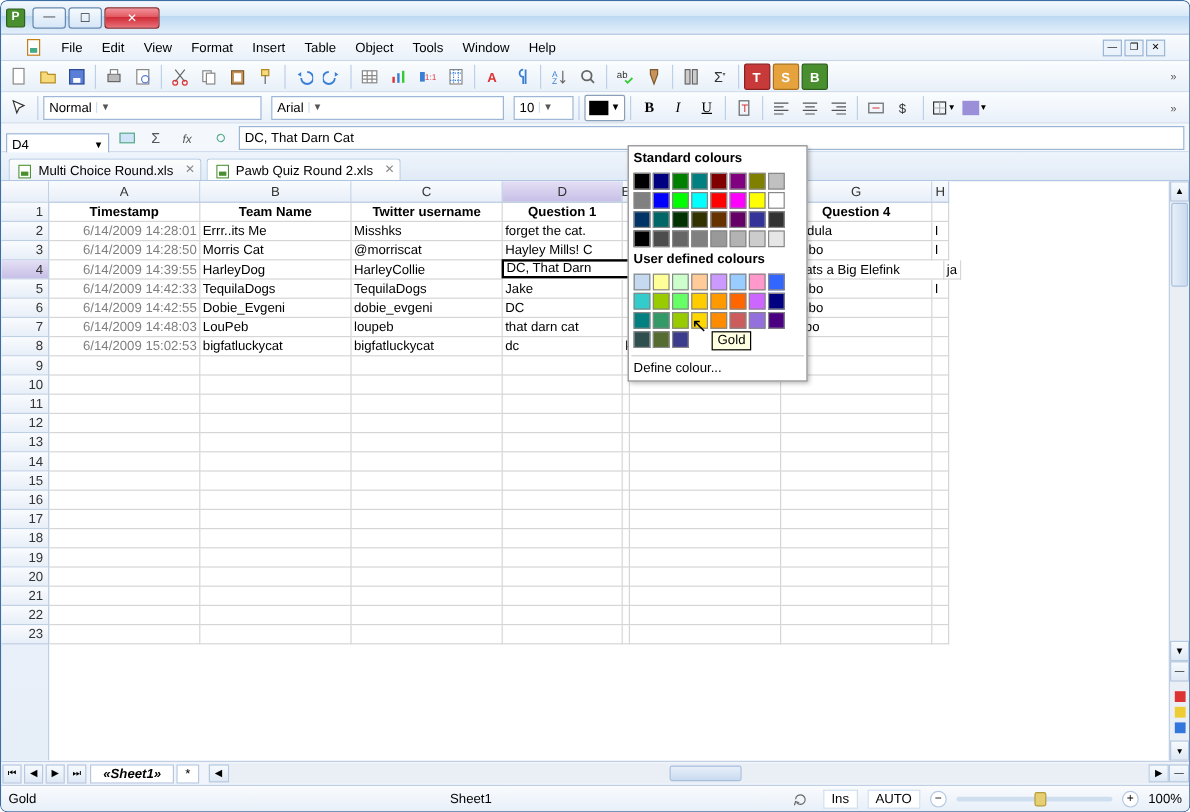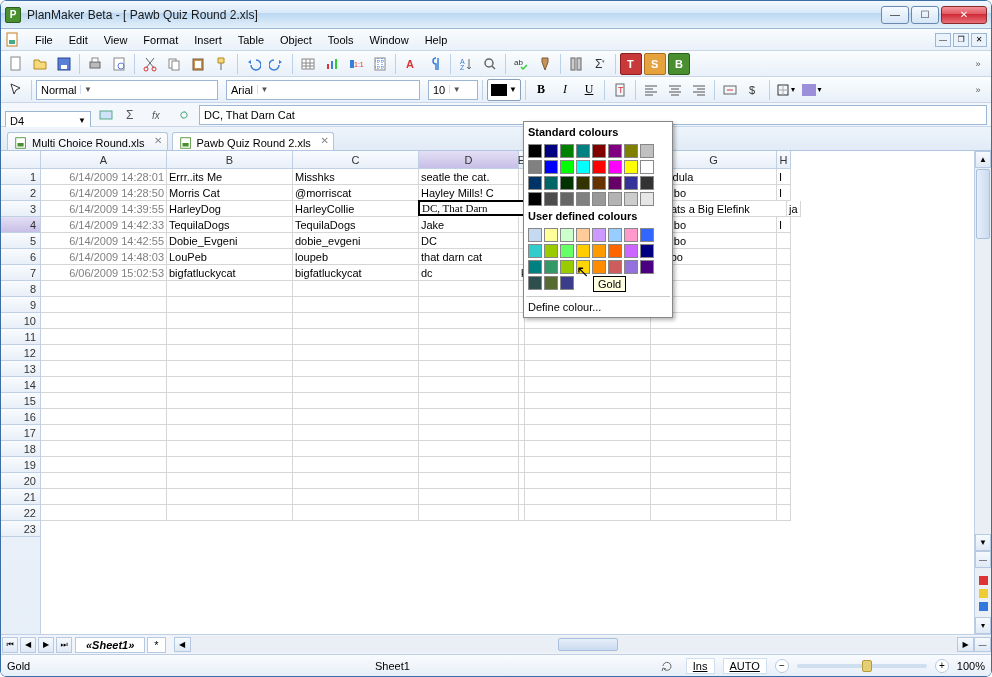--- a/index.html
+++ b/index.html
@@ -4,21 +4,21 @@
 <style>
 * { box-sizing: border-box; margin: 0; padding: 0; user-select: none; }
 body { font-family: "Segoe UI", Tahoma, Arial, sans-serif; font-size: 11px; background: #fff; width: 992px; height: 677px; overflow: hidden; border-radius: 6px; }
 .window { width: 992px; height: 677px; border: 1px solid #3a6ea5; border-radius: 6px; overflow: hidden; background: #fff; display: flex; flex-direction: column; }
 .titlebar { height: 28px; background: linear-gradient(#f4f9fe,#d7e8f8 45%,#bcd8f2 46%,#e4f0fb); display: flex; align-items: center; padding: 0 4px; border-bottom: 1px solid #9ab6d6; }
 .app-icon { width: 16px; height: 16px; background: #4a8f2f; border: 1px solid #2e5e1d; border-radius: 2px; margin-right: 6px; position: relative; display:flex;align-items:center;justify-content:center;color:#fff;font-weight:bold;font-size:10px;}
 .title-text { color: #1a1a1a; font-size: 12px; flex: 1; }
 .winbtns { display: flex; gap: 2px; }
 .winbtn { width: 28px; height: 18px; border: 1px solid #6a89b0; border-radius: 3px; background: linear-gradient(#f5fafe,#d6e6f7); display:flex;align-items:center;justify-content:center; font-size: 10px; color:#333;}
 .winbtn.close { width: 46px; background: linear-gradient(#f3929a,#e15760 45%,#cf2b36 46%,#e97079); color:#fff; border-color:#8a2b2b;}
-.menubar { height: 22px; background: linear-gradient(#fafcfe,#e9f1fa); display: flex; align-items: center; padding: 0 4px; border-bottom: 1px solid #c9d6e8; gap: 2px; }
+.menubar { height: 22px; background: linear-gradient(#fafcfe,#e9f1fa); display: flex; align-items: center; padding: 0 20px; border-bottom: 1px solid #c9d6e8; gap: 2px; }
 .menubar .doc-icon { width: 16px; height: 16px; margin-right:4px;}
 .menuitem { padding: 2px 8px; cursor: default; }
 .doc-winbtns{margin-left:auto;display:flex;gap:2px;}
 .doc-winbtns .sb{width:16px;height:14px;border:1px solid #9cb6d6;background:#eaf2fb;display:flex;align-items:center;justify-content:center;font-size:8px;}
 .toolbar { height: 26px; background: linear-gradient(#fbfdfe,#e8f0f9); border-bottom: 1px solid #c9d6e8; display: flex; align-items: center; padding: 0 4px; gap: 2px; }
 .tbtn { width: 22px; height: 22px; border: 1px solid transparent; display: flex; align-items: center; justify-content: center; border-radius: 2px; }
 .tbtn svg { width: 16px; height: 16px; }
 .sep { width: 1px; height: 20px; background: #bcd0e8; margin: 0 2px; }
 .combo { height: 20px; border: 1px solid #9cb6d6; background: #fff; display: flex; align-items: center; padding: 0 2px 0 4px; font-size: 11px; }
 .combo .arrow { width: 14px; text-align: center; border-left: 1px solid #cfdff0; margin-left: 4px; font-size: 8px; color:#555;}
@@ -56,40 +56,39 @@
 .mini.blue{background:#37d;}
 .sheetbar { height: 20px; display:flex; align-items:center; border-top:1px solid #c0d0e4; background:#f1f5fb;}
 .sheetbar .navb{width:16px;height:16px;border:1px solid #b7c9e0;background:linear-gradient(#f6fafd,#dfe9f5);display:flex;align-items:center;justify-content:center;font-size:8px;margin:0 1px;}
 .sheettab{height:16px;padding:0 10px;border:1px solid #b7c9e0;background:#fff;display:flex;align-items:center;font-size:11px;font-style:italic;font-weight:bold;margin-left:2px;}
 .sheettab.plus{font-style:normal;font-weight:normal;padding:0 6px;}
 .hscroll{flex:1;display:flex;align-items:center;height:17px;background:#eaeff6;margin-left:8px;}
 .hscroll .arrowbtn{width:17px;height:15px;}
 .hscroll .track{flex:1;height:15px;background:#eaeff6;position:relative;}
 .hscroll .thumb{position:absolute;left:0;width:60px;height:13px;top:1px;background:linear-gradient(#e7effa,#cadbef);border:1px solid #a8bfdd;border-radius:2px;}
 .statusbar{height:22px;border-top:1px solid #c0d0e4;background:linear-gradient(#f9fbfe,#e8eff8);display:flex;align-items:center;padding:0 6px;gap:8px;font-size:11px;}
-.statusbar .field{border:1px solid #cfdff0;background:#fff;height:16px;padding:0 6px;display:flex;align-items:center;text-decoration:underline;}
+.statusbar .field{border:1px solid #cfdff0;background:#fff;height:16px;padding:0 6px;display:flex;align-items:center;}
 .statusbar .zoomslider{flex:0 0 130px;height:4px;background:#cfdff0;position:relative;border-radius:2px;}
 .statusbar .zoomslider .knob{position:absolute;left:50%;top:-4px;width:10px;height:12px;background:#e6cf72;border:1px solid #b59b3a;border-radius:2px;}
 .statusbar .zend{width:14px;height:14px;border:1px solid #b7c9e0;border-radius:50%;background:#fff;display:flex;align-items:center;justify-content:center;font-size:10px;}
 .popup { position: absolute; left: 523px; top: 121px; width: 150px; background: #fff; border: 1px solid #888; box-shadow: 2px 2px 4px rgba(0,0,0,0.3); z-index: 100; padding: 2px; font-size: 11px;}
 .popup .sect { font-weight: bold; padding: 2px 2px 4px 2px; }
 .swatches { display: flex; flex-wrap: wrap; gap: 2px; padding: 2px; }
 .sw { width: 14px; height: 14px; border: 1px solid #888; }
 .popup .link { padding: 4px 2px 2px 2px; color: #000; border-top: 1px solid #ccc; margin-top: 4px; }
 .tooltip{position:absolute;left:593px;top:276px;background:#ffffe1;border:1px solid #000;padding:1px 4px;font-size:11px;z-index:101;}
 .cursor{position:absolute;left:576px;top:262px;z-index:102;font-size:16px;pointer-events:none;}
 .chev{margin-left:auto;width:18px;height:18px;display:flex;align-items:center;justify-content:center;font-size:9px;color:#555;}
 </style>
 </head>
 <body>
 
 <div class="window">
   <div class="titlebar">
     <div class="app-icon">P</div>
-    <div class="title-text">PlanMaker Beta - [ Pawb Quiz Round 2.xls]</div>
     <div class="winbtns">
       <div class="winbtn">—</div>
       <div class="winbtn">☐</div>
       <div class="winbtn close">✕</div>
     </div>
   </div>
 
   <div class="menubar">
     <svg class="doc-icon" viewBox="0 0 16 16">
         <rect x="2" y="1" width="10" height="13" fill="#fff" stroke="#c77f1a"></rect>
@@ -447,44 +446,54 @@
             <div class="rh">17</div>
             <div class="rh">18</div>
             <div class="rh">19</div>
             <div class="rh">20</div>
             <div class="rh">21</div>
             <div class="rh">22</div>
             <div class="rh">23</div>
           </div>
         <div class="cells" id="cells">
             <div class="row">
+              <div class="cell header" style="width: 126px;">Timestamp</div>
+              <div class="cell header" style="width: 126px;">Team Name</div>
+              <div class="cell header" style="width: 126px;">Twitter username</div>
+              <div class="cell header" style="width: 100px;">Question 1</div>
+              <div class="cell header" style="width: 6px;"></div>
+              <div class="cell header" style="width: 126px;">Question 3</div>
+              <div class="cell header" style="width: 126px;">Question 4</div>
+              <div class="cell header" style="width: 14px;"></div>
+            </div>
+            <div class="row">
               <div class="cell ts" style="width: 126px;">6/14/2009 14:28:01</div>
               <div class="cell" style="width: 126px; text-align: center;">Errr..its Me</div>
               <div class="cell" style="width: 126px;">Misshks</div>
-              <div class="cell" style="width: 100px;">seatle the cat.</div>
+              <div class="cell" style="width: 100px;">forget the cat.</div>
               <div class="cell" style="width: 6px;"></div>
               <div class="cell" style="width: 126px;">Shergar ?</div>
               <div class="cell" style="width: 126px;">Kandula</div>
               <div class="cell" style="width: 14px;">I</div>
             </div>
             <div class="row">
               <div class="cell ts" style="width: 126px;">6/14/2009 14:28:50</div>
               <div class="cell" style="width: 126px;">Morris Cat</div>
               <div class="cell" style="width: 126px;">@morriscat</div>
               <div class="cell" style="width: 100px;">Hayley Mills! C</div>
               <div class="cell" style="width: 6px;"></div>
               <div class="cell" style="width: 126px;">Seabiscuit?</div>
               <div class="cell" style="width: 126px;">Jumbo</div>
               <div class="cell" style="width: 14px;">I</div>
             </div>
             <div class="row">
               <div class="cell ts" style="width: 126px;">6/14/2009 14:39:55</div>
               <div class="cell" style="width: 126px;">HarleyDog</div>
               <div class="cell" style="width: 126px;">HarleyCollie</div>
-              <div class="cell active" style="width: 112px; font-family: Liberation Serif, serif;">DC, That Darn</div>
+              <div class="cell active" style="width: 112px;">DC, That Darn</div>
               <div class="cell" style="width: 6px;"></div>
               <div class="cell" style="width: 126px;">Flicka</div>
               <div class="cell" style="width: 126px;">Dats a Big Elefink</div>
               <div class="cell" style="width: 14px;">ja</div>
             </div>
             <div class="row">
               <div class="cell ts" style="width: 126px;">6/14/2009 14:42:33</div>
               <div class="cell" style="width: 126px;">TequilaDogs</div>
               <div class="cell" style="width: 126px;">TequilaDogs</div>
               <div class="cell" style="width: 100px;">Jake</div>
@@ -507,21 +516,21 @@
               <div class="cell ts" style="width: 126px;">6/14/2009 14:48:03</div>
               <div class="cell" style="width: 126px;">LouPeb</div>
               <div class="cell" style="width: 126px;">loupeb</div>
               <div class="cell" style="width: 100px;">that darn cat</div>
               <div class="cell" style="width: 6px;"></div>
               <div class="cell" style="width: 126px;">seabiscuit</div>
               <div class="cell" style="width: 126px;">jumbo</div>
               <div class="cell" style="width: 14px;"></div>
             </div>
             <div class="row">
-              <div class="cell ts" style="width: 126px;">6/06/2009 15:02:53</div>
+              <div class="cell ts" style="width: 126px;">6/14/2009 15:02:53</div>
               <div class="cell" style="width: 126px;">bigfatluckycat</div>
               <div class="cell" style="width: 126px;">bigfatluckycat</div>
               <div class="cell" style="width: 100px;">dc</div>
               <div class="cell" style="width: 6px;">k9</div>
               <div class="cell" style="width: 126px;">seatle slew?</div>
               <div class="cell" style="width: 126px;"></div>
               <div class="cell" style="width: 14px;"></div>
             </div>
             <div class="row">
               <div class="cell" style="width: 126px;"></div>

